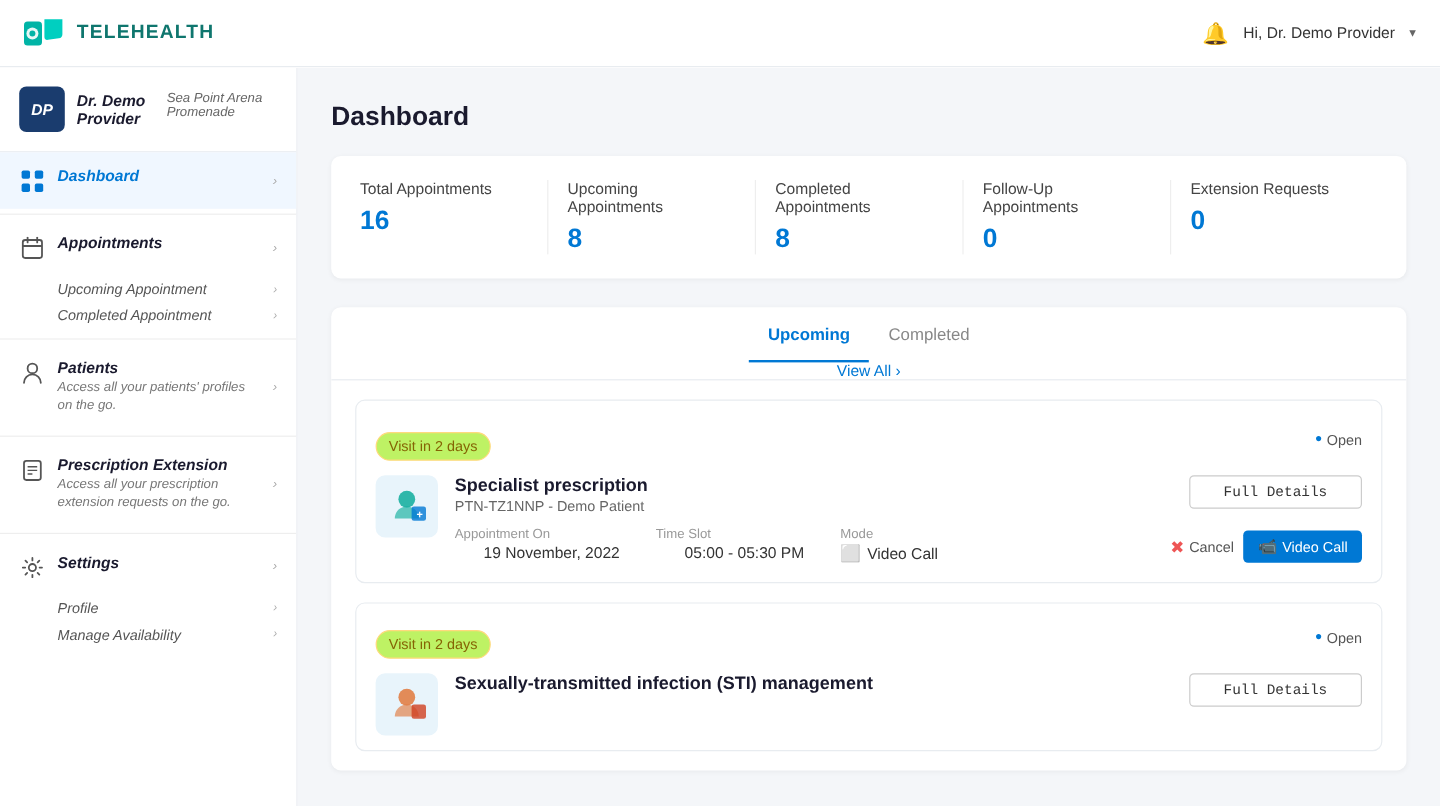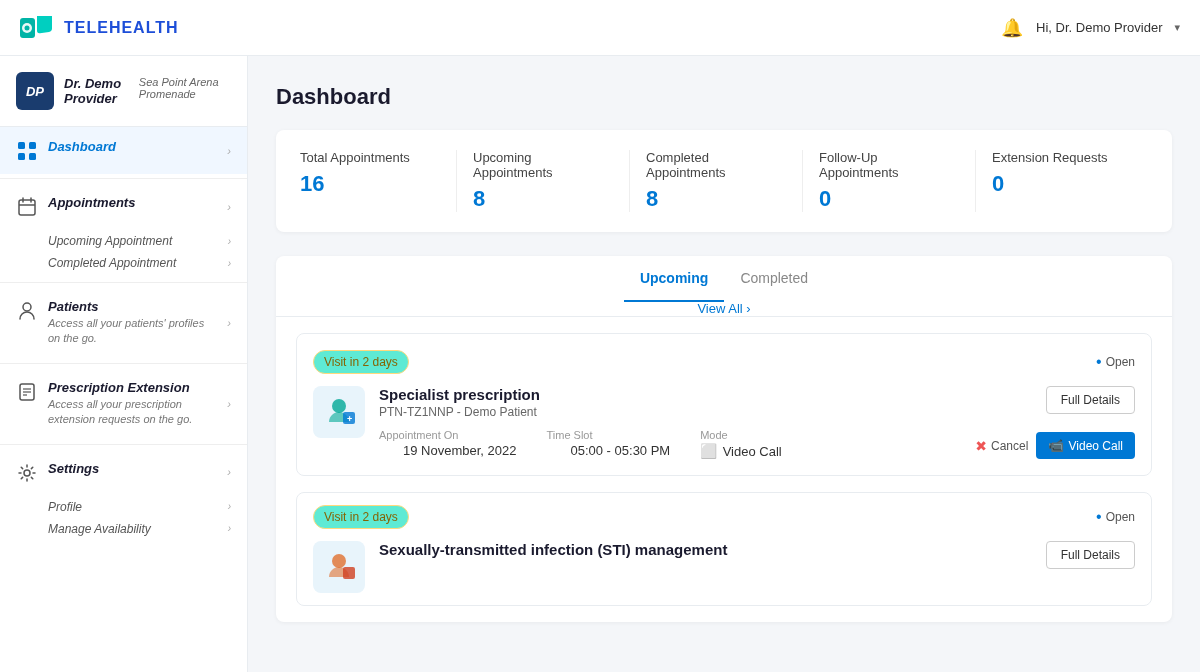--- a/index.html
+++ b/index.html
@@ -19,21 +19,21 @@
       z-index: 100;
     }
     .logo {
       display: flex;
       align-items: center;
       gap: 8px;
     }
     .logo-text {
       font-size: 16px;
       font-weight: 700;
-      color: #1d4ed8;
+      color: #0f766e;
       letter-spacing: 1px;
       text-align: center;
     }
     .header-right {
       display: flex;
       align-items: center;
       gap: 12px;
     }
     .bell-icon { font-size: 18px; color: #666; cursor: pointer; }
     .header-user { font-size: 13px; color: #333; display: flex; align-items: center; gap: 4px; }
@@ -213,27 +213,28 @@
       margin-bottom: 16px;
       background: #fff;
     }
     .appt-top {
       display: flex;
       align-items: center;
       justify-content: space-between;
       margin-bottom: 12px;
     }
     .visit-badge {
-      background: #5eead4;
+      background: #bef264;
       color: #856404;
       font-size: 12px;
       font-weight: 500;
       padding: 4px 10px;
       border-radius: 12px;
       border: 1px solid #ffd97d;
+      margin-top: 10px;
     }
     .open-status {
       font-size: 12px;
       color: #555;
       display: flex;
       align-items: center;
       gap: 4px;
     }
     .open-dot { color: #0078d4; font-size: 16px; line-height: 1; }
     .appt-body {
@@ -266,23 +267,24 @@
       flex-direction: column;
       align-items: flex-end;
       gap: 10px;
       flex-shrink: 0;
     }
     .full-details-btn {
       border: 1px solid #ccc;
       background: #fff;
       color: #333;
       font-size: 12px;
-      padding: 6px 14px;
+      padding: 6px 28px;
       border-radius: 4px;
       cursor: pointer;
+      font-family: Liberation Mono, monospace;
     }
     .action-btns { display: flex; align-items: center; gap: 8px; margin-top: 8px; }
     .cancel-btn {
       display: flex;
       align-items: center;
       gap: 4px;
       font-size: 12px;
       color: #555;
       cursor: pointer;
     }

